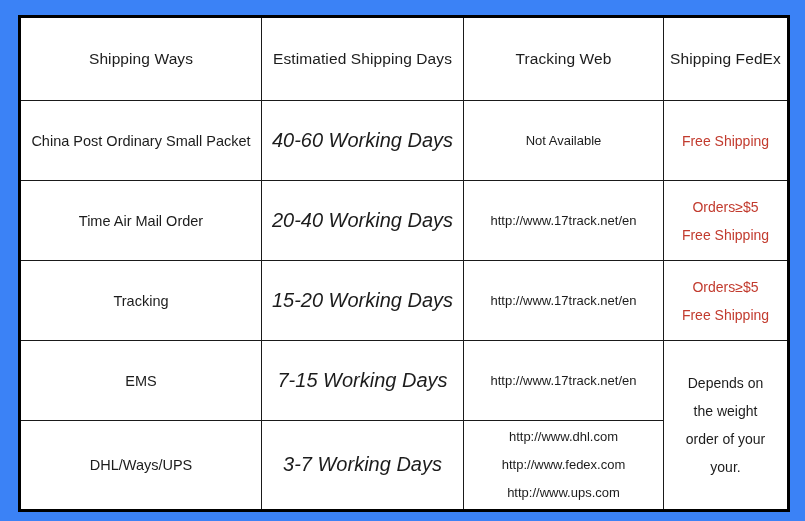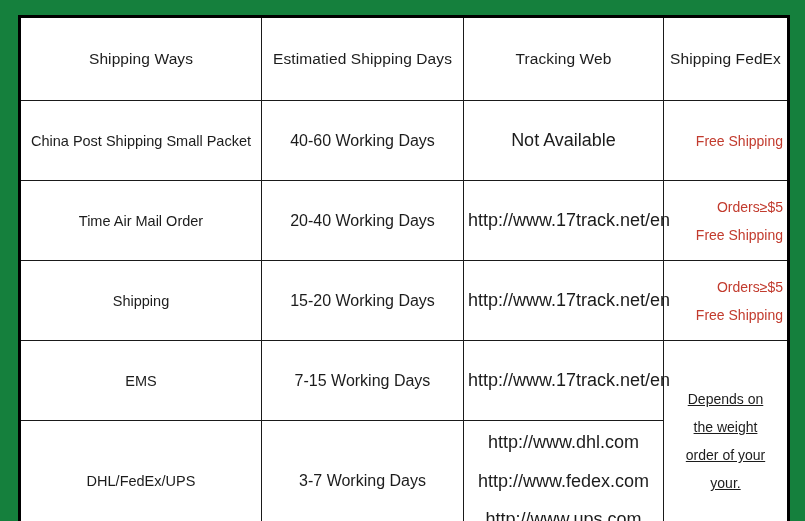--- a/index.html
+++ b/index.html
@@ -10,21 +10,21 @@
   body {
     width: 805px;
     height: 521px;
     font-family: "Liberation Sans", sans-serif;
     overflow: hidden;
   }
   .page {
     position: relative;
     width: 805px;
     height: 521px;
-    background: #15803d;
+    background: #3b82f6;
   }
   .table-wrap {
     position: absolute;
     left: 18px;
     top: 15px;
     width: 769px;
     height: 488px;
   }
   table.shipping-table {
     width: 769px;
@@ -55,41 +55,39 @@
 
   th.head-cell {
     font-weight: bold;
     font-size: 15.5px;
     letter-spacing: 0.1px;
   }
   td.cell {
     font-size: 14.5px;
   }
   td.cell-way { font-size: 14.5px; }
-  td.cell-time { font-size: 16px; }
-  td.cell-track { font-size: 18px; }
+  td.cell-time { font-size: 20px; font-style: italic; }
+  td.cell-track { font-size: 13px; }
   td.cell-cost { font-size: 14px; }
 
   .cost-red {
     color: #c23b2e;
-    text-align: right;
   }
   .cost-line {
     display: block;
     line-height: 2.0;
   }
   .multiline-line {
     display: block;
     line-height: 2.15;
   }
   .weight-line {
     display: block;
     line-height: 2.0;
     color: #1c1c1c;
-    text-decoration: underline;
   }
 </style>
 </head>
 <body>
 
 <div class="page">
   <div class="table-wrap">
     <table class="shipping-table">
       <colgroup>
         <col class="c1">
@@ -101,40 +99,40 @@
         <tr class="header-row">
           <th class="head-cell">Shipping Ways</th>
           <th class="head-cell">Estimatied Shipping Days</th>
           <th class="head-cell">Tracking Web</th>
           <th class="head-cell">Shipping FedEx</th>
         </tr>
       </thead>
       <tbody>
 
         <tr class="data-row">
-          <td class="cell cell-way">China Post Shipping Small Packet</td>
+          <td class="cell cell-way">China Post Ordinary Small Packet</td>
           <td class="cell cell-time">40-60 Working Days</td>
           <td class="cell cell-track">Not Available</td>
           <td class="cell cell-cost">
             <span class="cost-line cost-red">Free Shipping</span>
           </td>
         </tr>
 
         <tr class="data-row">
           <td class="cell cell-way">Time Air Mail Order</td>
           <td class="cell cell-time">20-40 Working Days</td>
           <td class="cell cell-track">http://www.17track.net/en</td>
           <td class="cell cell-cost">
             <span class="cost-line cost-red">Orders≥$5</span>
             <span class="cost-line cost-red">Free Shipping</span>
           </td>
         </tr>
 
         <tr class="data-row">
-          <td class="cell cell-way">Shipping</td>
+          <td class="cell cell-way">Tracking</td>
           <td class="cell cell-time">15-20 Working Days</td>
           <td class="cell cell-track">http://www.17track.net/en</td>
           <td class="cell cell-cost">
             <span class="cost-line cost-red">Orders≥$5</span>
             <span class="cost-line cost-red">Free Shipping</span>
           </td>
         </tr>
 
         <tr class="data-row">
           <td class="cell cell-way">EMS</td>
@@ -142,21 +140,21 @@
           <td class="cell cell-track">http://www.17track.net/en</td>
           <td class="cell cell-cost" rowspan="2">
             <span class="weight-line">Depends on</span>
             <span class="weight-line">the weight</span>
             <span class="weight-line">order of your</span>
             <span class="weight-line">your.</span>
           </td>
         </tr>
 
         <tr class="data-row-tall">
-          <td class="cell cell-way">DHL/FedEx/UPS</td>
+          <td class="cell cell-way">DHL/Ways/UPS</td>
           <td class="cell cell-time">3-7 Working Days</td>
           <td class="cell cell-track">
             <span class="multiline-line">http://www.dhl.com</span>
             <span class="multiline-line">http://www.fedex.com</span>
             <span class="multiline-line">http://www.ups.com</span>
           </td>
         </tr>
 
       </tbody>
     </table>

